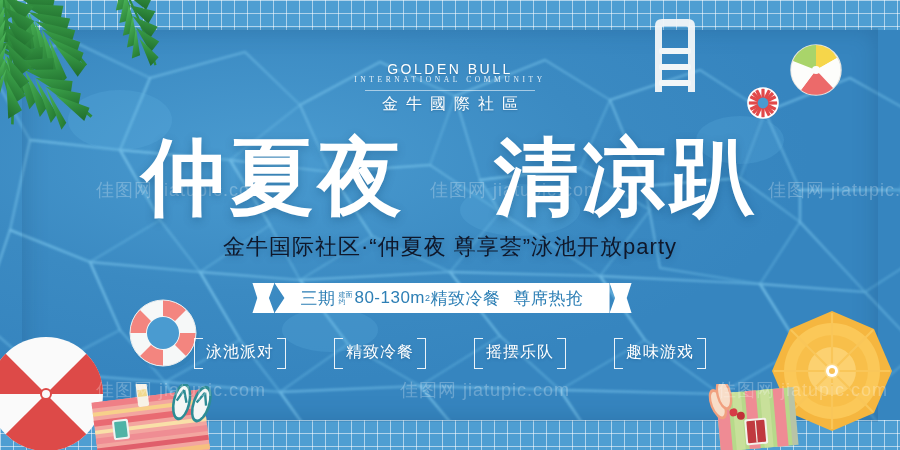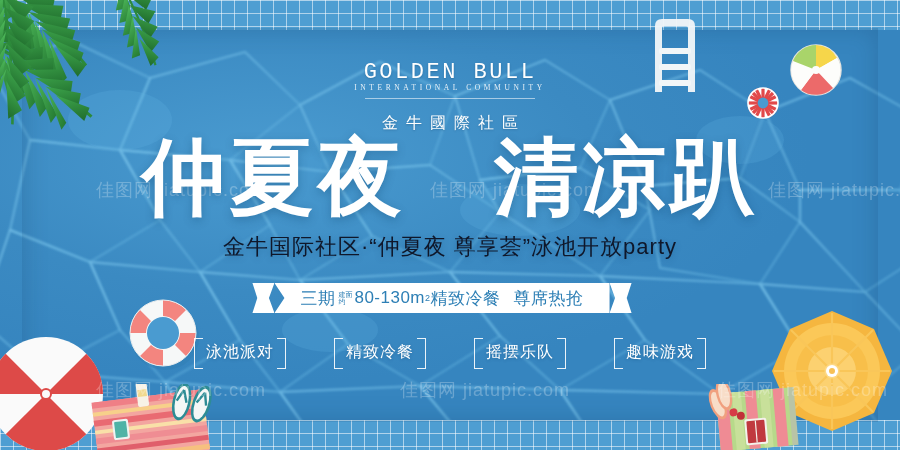--- a/index.html
+++ b/index.html
@@ -82,38 +82,38 @@
   
   .towel-left{left:90px;top:384px;width:150px;height:70px;}
   .towel-right{left:700px;top:384px;width:122px;height:66px;}
 
   
   .logo{
     position:absolute;left:0;right:0;top:62px;
     text-align:center;color:#ffffff;
   }
   .logo-en{
-    font-family:Liberation Mono, monospace;
-    font-size:22px;letter-spacing:2.5px;
+    font-family:Liberation Sans, sans-serif;
+    font-size:14px;letter-spacing:2.5px;
     font-weight:400;
     line-height:1;
     text-shadow:0 1px 2px rgba(0,40,70,.25);
   }
   .logo-sub{
     font-family:"Liberation Serif","DejaVu Serif",serif;
     font-size:7.5px;letter-spacing:3.6px;
     color:rgba(255,255,255,.88);
     line-height:1;
   }
   .logo-rule{
     width:170px;height:1px;margin:6px auto 0;
     background:rgba(255,255,255,.55);
   }
   .logo-cn{
-    margin-top:16px;
+    margin-top:5px;
     font-family:"Liberation Serif","DejaVu Serif",serif;
     font-size:16px;letter-spacing:8px;
     text-indent:8px;
     color:#ffffff;
     line-height:1;
     text-shadow:0 1px 2px rgba(0,40,70,.25);
   }
 
   
   .headline{

